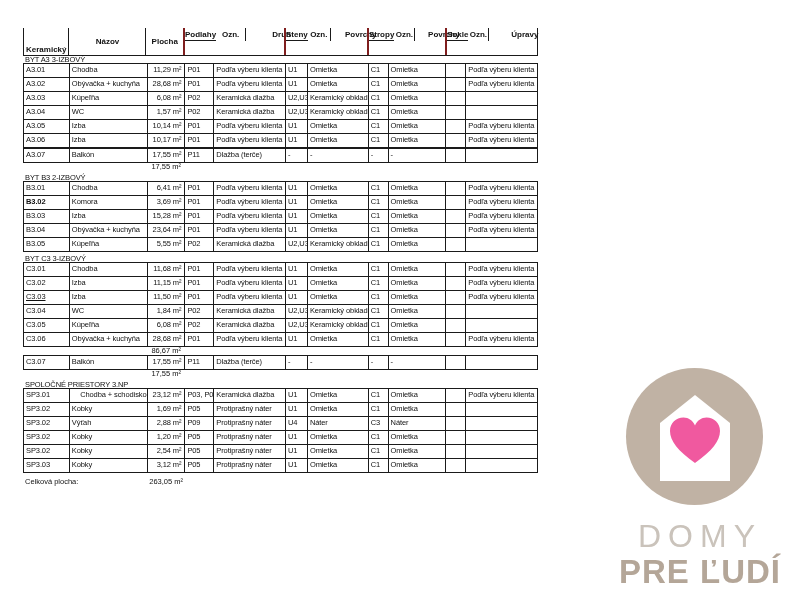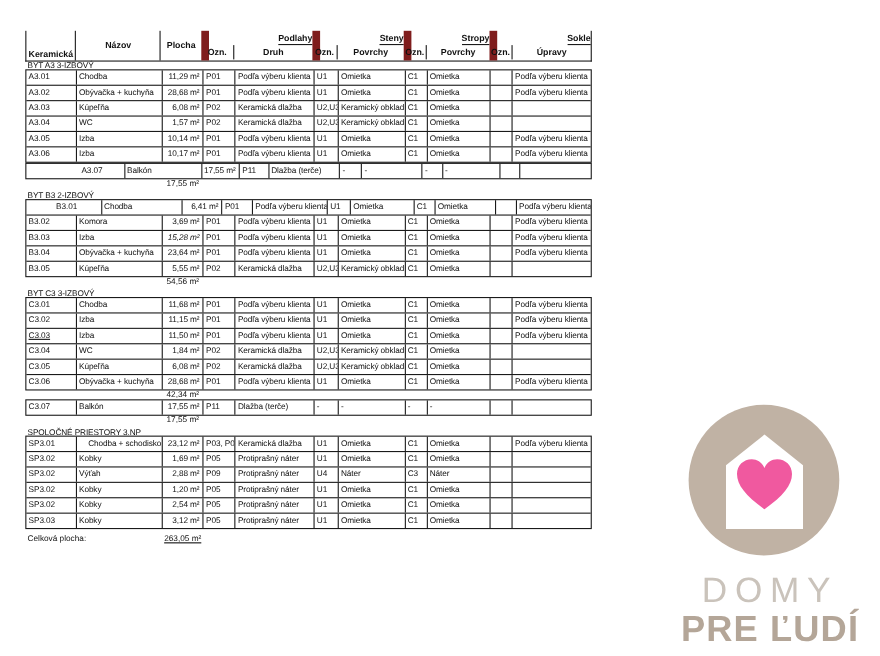--- a/index.html
+++ b/index.html
@@ -8,56 +8,56 @@
   .sheet{position:absolute;left:23px;top:28px;width:515px;}
   .titlebox{box-sizing:border-box;height:24px;border:1px solid #1a1a1a;
             font-size:18px;font-weight:bold;letter-spacing:0.3px;
             padding:2px 0 0 4px;white-space:nowrap;}
   .hdr{box-sizing:border-box;height:28px;border:1px solid #1a1a1a;border-top:none;
        display:flex;font-size:8px;font-weight:bold;}
   .hcell{box-sizing:border-box;display:flex;align-items:center;justify-content:center;
          border-left:1px solid #1a1a1a;white-space:nowrap;}
   .hcell.first{border-left:none;}
   .hcell.bottomleft{align-items:flex-end;justify-content:flex-start;padding:0 0 1px 2px;}
-  .hgroup{box-sizing:border-box;border-left:7px solid #7f1d1d;display:flex;flex-direction:column;align-items:flex-end;}
+  .hgroup{box-sizing:border-box;border-left:2px solid #7f1d1d;display:flex;flex-direction:row;}
   .hgroup .glabel{box-sizing:border-box;height:13px;border-bottom:1px solid #1a1a1a;
                   display:flex;align-items:center;justify-content:center;}
   .hgroup .gsub{display:flex;height:13px;}
   .hgroup .gsub .hcell{height:13px;}
   .block{box-sizing:border-box;border:1px solid #1a1a1a;width:515px;}
   .trow{display:flex;height:13px;border-top:1px solid #1a1a1a;}
   .trow:first-child{border-top:none;}
   .tcell{box-sizing:border-box;border-left:1px solid #1a1a1a;font-size:7.5px;
          letter-spacing:-0.1px;line-height:12px;white-space:nowrap;overflow:hidden;
          padding-left:2px;}
   .tcell.c0{border-left:none;}
   .tcell.right{text-align:right;padding-right:3px;padding-left:0;}
   .seclabel{height:7px;font-size:7.5px;line-height:7.5px;letter-spacing:-0.1px;
             padding-left:2px;white-space:nowrap;}
   .subrow{height:8px;display:flex;}
   .subval{width:161px;text-align:right;font-size:7.5px;line-height:8.5px;
           padding-right:3px;box-sizing:border-box;}
   .gap{height:3px;}
   .totalrow{height:13px;display:flex;font-size:7.5px;line-height:11px;}
   .totallabel{width:78px;padding-left:2px;}
-  .totalval{width:83px;text-align:right;padding-right:3px;box-sizing:border-box;text-decoration:underline;}
+  .totalval{width:83px;text-align:right;padding-right:3px;box-sizing:border-box;}
   .logo-circle{position:absolute;left:626px;top:368px;width:137px;height:137px;
                border-radius:50%;display:flex;align-items:center;justify-content:center;}
   .logo-line1{position:absolute;left:600px;top:518px;width:200px;text-align:center;
               font-size:32px;letter-spacing:7px;font-weight:normal;white-space:nowrap;}
   .logo-line2{position:absolute;left:595px;top:553px;width:210px;text-align:center;
               font-size:33px;letter-spacing:1px;font-weight:bold;white-space:nowrap;}
 </style>
 </head>
 <body>
 
 <div class="sheet">
 
   <div class="hdr">
-    <div class="hcell first bottomleft" style="width:45px">Keramická</div>
+    <div class="hcell first bottomleft" style="width:45px">Keramický</div>
     <div class="hcell" style="width:78px">Názov</div>
     <div class="hcell" style="width:38px">Plocha</div>
 
     <div class="hgroup" style="width:101px">
       <div class="glabel">Podlahy</div>
       <div class="gsub">
         <div class="hcell first" style="width:29px">Ozn.</div>
         <div class="hcell" style="width:72px">Druh</div>
       </div>
     </div>
@@ -164,69 +164,69 @@
           <div class="tcell c5" style="width: 22px;">U1</div>
           <div class="tcell c6" style="width: 61px;">Omietka</div>
           <div class="tcell c7" style="width: 20px;">C1</div>
           <div class="tcell c8" style="width: 58px;">Omietka</div>
           <div class="tcell c9" style="width: 20px;"></div>
           <div class="tcell c10" style="width: 72px;">Podľa výberu klienta</div>
         </div>
       </div>
       <div class="block">
         <div class="trow">
-          <div class="tcell c0" style="width: 45px; margin-left: 48px;">A3.07</div>
+          <div class="tcell c0" style="width: 45px;">A3.07</div>
           <div class="tcell c1" style="width: 78px;">Balkón</div>
           <div class="tcell c2 right" style="width: 38px;">17,55 m²</div>
           <div class="tcell c3" style="width: 29px;">P11</div>
           <div class="tcell c4" style="width: 72px;">Dlažba (terče)</div>
           <div class="tcell c5" style="width: 22px;">-</div>
           <div class="tcell c6" style="width: 61px;">-</div>
           <div class="tcell c7" style="width: 20px;">-</div>
           <div class="tcell c8" style="width: 58px;">-</div>
           <div class="tcell c9" style="width: 20px;"></div>
           <div class="tcell c10" style="width: 72px;"></div>
         </div>
       </div>
       <div class="subrow">
         <div class="subval">17,55 m²</div>
       </div>
       <div class="gap"></div>
       <div class="seclabel">BYT B3 2-IZBOVÝ</div>
       <div class="block">
         <div class="trow">
-          <div class="tcell c0" style="width: 45px; margin-left: 25px;">B3.01</div>
+          <div class="tcell c0" style="width: 45px;">B3.01</div>
           <div class="tcell c1" style="width: 78px;">Chodba</div>
           <div class="tcell c2 right" style="width: 38px;">6,41 m²</div>
           <div class="tcell c3" style="width: 29px;">P01</div>
           <div class="tcell c4" style="width: 72px;">Podľa výberu klienta</div>
           <div class="tcell c5" style="width: 22px;">U1</div>
           <div class="tcell c6" style="width: 61px;">Omietka</div>
           <div class="tcell c7" style="width: 20px;">C1</div>
           <div class="tcell c8" style="width: 58px;">Omietka</div>
           <div class="tcell c9" style="width: 20px;"></div>
           <div class="tcell c10" style="width: 72px;">Podľa výberu klienta</div>
         </div>
         <div class="trow">
-          <div class="tcell c0" style="width: 45px;">B3.02</div>
+          <div class="tcell c0" style="width: 45px; font-weight: bold;">B3.02</div>
           <div class="tcell c1" style="width: 78px;">Komora</div>
           <div class="tcell c2 right" style="width: 38px;">3,69 m²</div>
           <div class="tcell c3" style="width: 29px;">P01</div>
           <div class="tcell c4" style="width: 72px;">Podľa výberu klienta</div>
           <div class="tcell c5" style="width: 22px;">U1</div>
           <div class="tcell c6" style="width: 61px;">Omietka</div>
           <div class="tcell c7" style="width: 20px;">C1</div>
           <div class="tcell c8" style="width: 58px;">Omietka</div>
           <div class="tcell c9" style="width: 20px;"></div>
           <div class="tcell c10" style="width: 72px;">Podľa výberu klienta</div>
         </div>
         <div class="trow">
           <div class="tcell c0" style="width: 45px;">B3.03</div>
           <div class="tcell c1" style="width: 78px;">Izba</div>
-          <div class="tcell c2 right" style="width: 38px; font-style: italic;">15,28 m²</div>
+          <div class="tcell c2 right" style="width: 38px;">15,28 m²</div>
           <div class="tcell c3" style="width: 29px;">P01</div>
           <div class="tcell c4" style="width: 72px;">Podľa výberu klienta</div>
           <div class="tcell c5" style="width: 22px;">U1</div>
           <div class="tcell c6" style="width: 61px;">Omietka</div>
           <div class="tcell c7" style="width: 20px;">C1</div>
           <div class="tcell c8" style="width: 58px;">Omietka</div>
           <div class="tcell c9" style="width: 20px;"></div>
           <div class="tcell c10" style="width: 72px;">Podľa výberu klienta</div>
         </div>
         <div class="trow">
@@ -249,23 +249,20 @@
           <div class="tcell c3" style="width: 29px;">P02</div>
           <div class="tcell c4" style="width: 72px;">Keramická dlažba</div>
           <div class="tcell c5" style="width: 22px;">U2,U3</div>
           <div class="tcell c6" style="width: 61px;">Keramický obklad</div>
           <div class="tcell c7" style="width: 20px;">C1</div>
           <div class="tcell c8" style="width: 58px;">Omietka</div>
           <div class="tcell c9" style="width: 20px;"></div>
           <div class="tcell c10" style="width: 72px;"></div>
         </div>
       </div>
-      <div class="subrow">
-        <div class="subval">54,56 m²</div>
-      </div>
       <div class="gap"></div>
       <div class="seclabel">BYT C3 3-IZBOVÝ</div>
       <div class="block">
         <div class="trow">
           <div class="tcell c0" style="width: 45px;">C3.01</div>
           <div class="tcell c1" style="width: 78px;">Chodba</div>
           <div class="tcell c2 right" style="width: 38px;">11,68 m²</div>
           <div class="tcell c3" style="width: 29px;">P01</div>
           <div class="tcell c4" style="width: 72px;">Podľa výberu klienta</div>
           <div class="tcell c5" style="width: 22px;">U1</div>
@@ -335,21 +332,21 @@
           <div class="tcell c4" style="width: 72px;">Podľa výberu klienta</div>
           <div class="tcell c5" style="width: 22px;">U1</div>
           <div class="tcell c6" style="width: 61px;">Omietka</div>
           <div class="tcell c7" style="width: 20px;">C1</div>
           <div class="tcell c8" style="width: 58px;">Omietka</div>
           <div class="tcell c9" style="width: 20px;"></div>
           <div class="tcell c10" style="width: 72px;">Podľa výberu klienta</div>
         </div>
       </div>
       <div class="subrow">
-        <div class="subval">42,34 m²</div>
+        <div class="subval">86,67 m²</div>
       </div>
       <div class="block">
         <div class="trow">
           <div class="tcell c0" style="width: 45px;">C3.07</div>
           <div class="tcell c1" style="width: 78px;">Balkón</div>
           <div class="tcell c2 right" style="width: 38px;">17,55 m²</div>
           <div class="tcell c3" style="width: 29px;">P11</div>
           <div class="tcell c4" style="width: 72px;">Dlažba (terče)</div>
           <div class="tcell c5" style="width: 22px;">-</div>
           <div class="tcell c6" style="width: 61px;">-</div>

